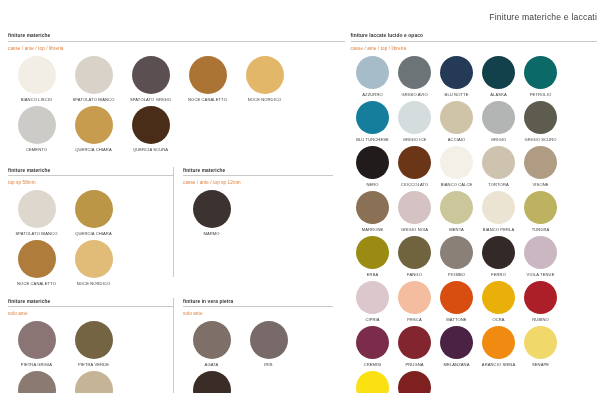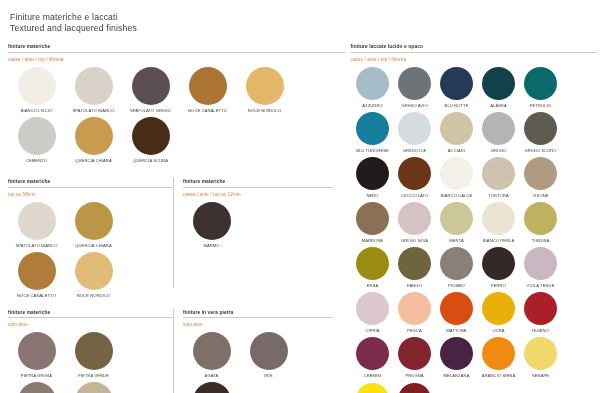--- a/index.html
+++ b/index.html
@@ -6,21 +6,21 @@
   * { box-sizing: border-box; margin: 0; padding: 0; }
   html, body {
     width: 605px; height: 393px;
     background: #ffffff;
     font-family: "Liberation Sans", sans-serif;
     color: #3b3b3b;
     overflow: hidden;
   }
   .page { position: relative; width: 605px; height: 393px; padding: 10px 8px 0 8px; }
 
-  .title-block { margin: 2px 0 0 2px; }
+  .title-block { margin: 2px 0 0 2px; text-align: right; }
   .title-line1, .title-line2 {
     font-size: 8.6px; font-weight: 400; letter-spacing: .18px;
     color: #3d3d3d; line-height: 11.2px; white-space: nowrap;
   }
 
   .columns { display: flex; gap: 0; margin-top: 9px; }
   .col-left { width: 340px; }
   .col-right { width: 255px; padding-left: 6px; }
 
   
@@ -68,21 +68,20 @@
   .gap { height: 11px; }
   .gap-sm { height: 7px; }
 </style>
 </head>
 <body>
 
 <div class="page">
 
   <div class="title-block">
     <div class="title-line1">Finiture materiche e laccati</div>
-    <div class="title-line2">Textured and lacquered finishes</div>
   </div>
 
   <div class="columns">
 
     <div class="col-left">
 
       <div class="sec">
         <div class="sec-head">finiture materiche</div>
         <div class="sec-rule"></div>
         <div class="sec-sub">casse / ante / top / libreria</div>

